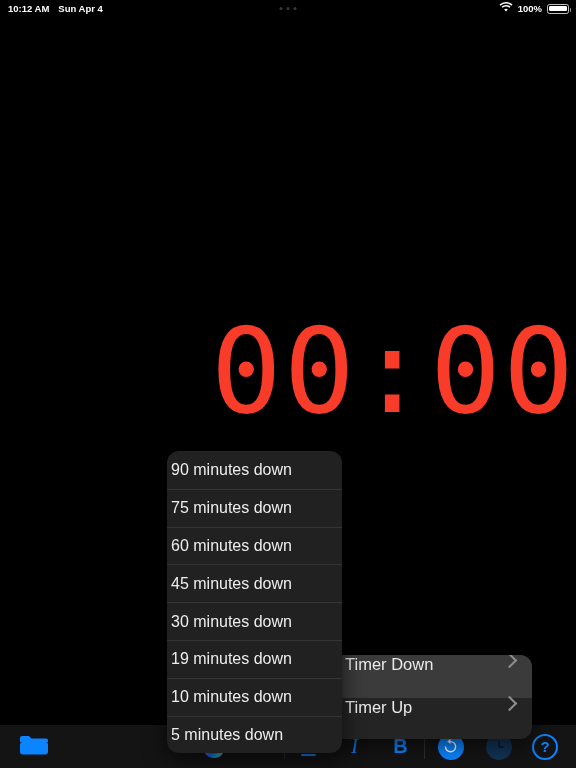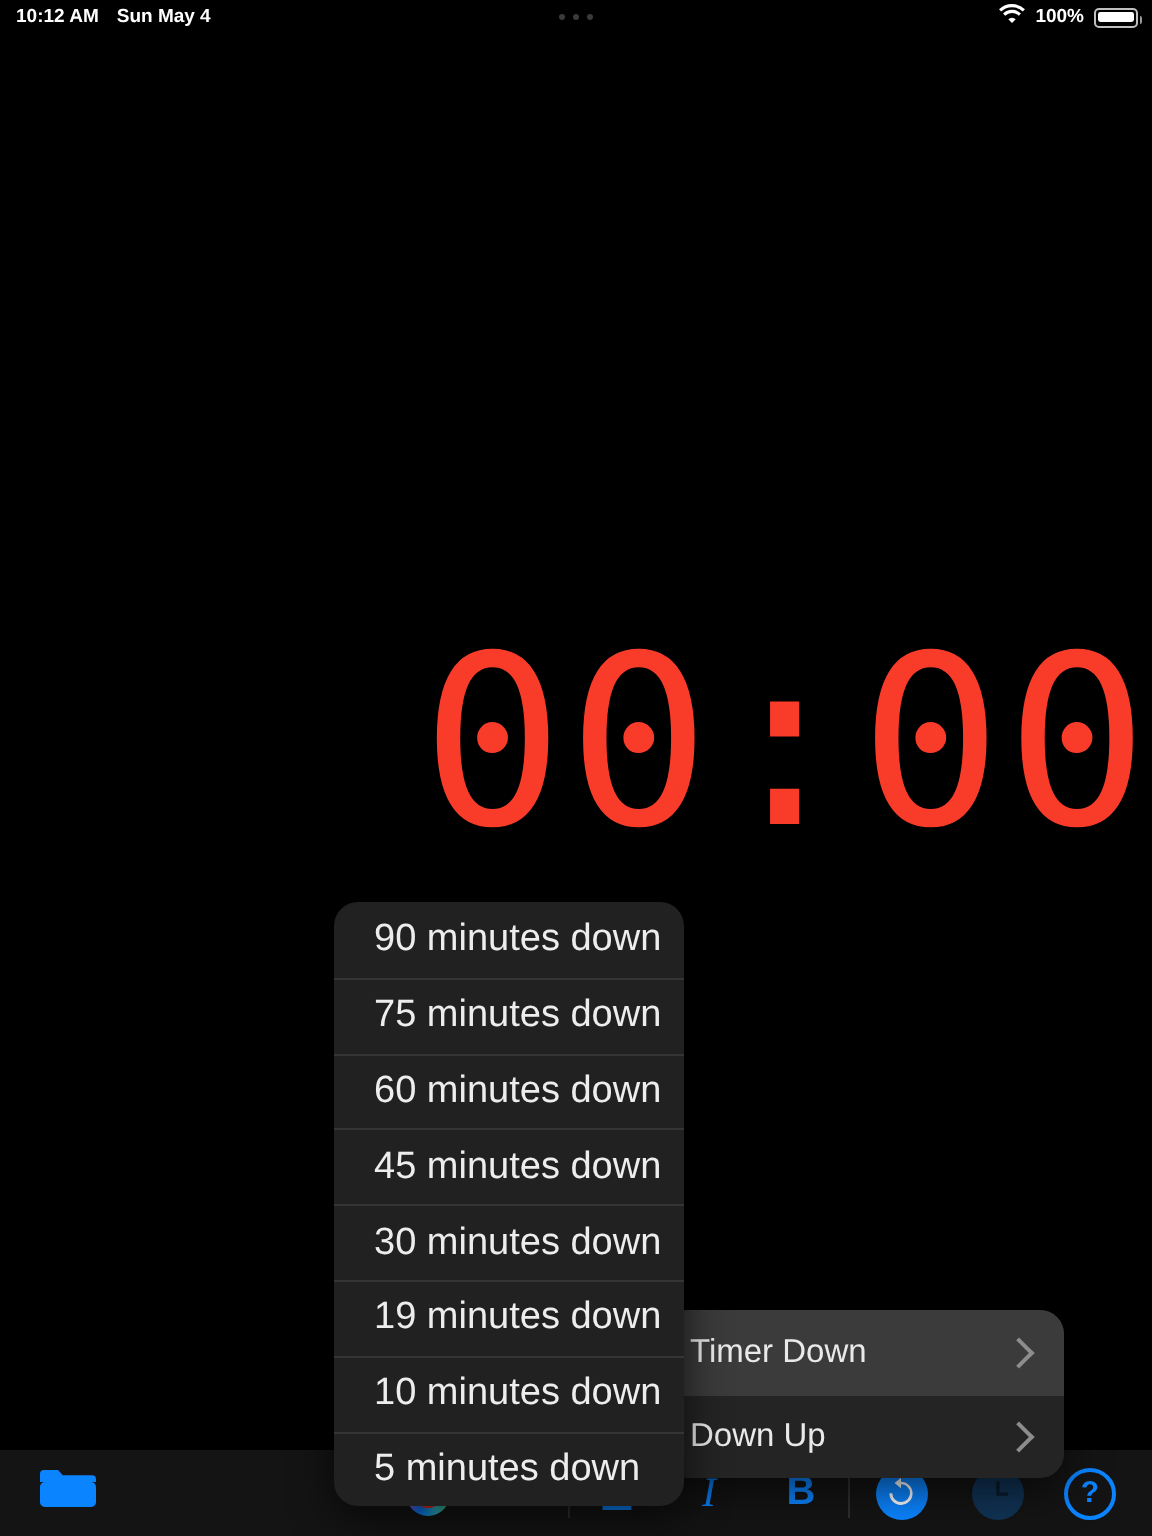--- a/index.html
+++ b/index.html
@@ -119,21 +119,21 @@
     border-radius: 12px;
     background: #242424;
     overflow: hidden;
     z-index: 20;
     box-shadow: 0 6px 22px rgba(0,0,0,0.6);
   }
   .pmenu-row {
     position: relative;
     height: 42px;
     display: flex;
-    align-items: center;
+    align-items: flex-start;
     padding: 0 14px 0 13px;
     color: #e9e9e9;
     font-size: 16.5px;
     box-sizing: border-box;
   }
   .pmenu-row.selected { background: #3b3b3b; }
   .pmenu-row + .pmenu-row { border-top: 0.5px solid rgba(255,255,255,0.10); }
   .pmenu-row .label { flex: 1; }
   .chev {
     width: 9px; height: 9px;
@@ -152,23 +152,23 @@
     border-radius: 12px;
     background: #212121;
     overflow: hidden;
     z-index: 30;
     box-shadow: 0 6px 22px rgba(0,0,0,0.65);
   }
   .smenu-row {
     height: 37.8px;
     display: flex;
     align-items: center;
-    padding-left: 20px;
+    padding-left: 4px;
     color: #ededed;
-    font-size: 19px;
+    font-size: 16px;
     box-sizing: border-box;
   }
   .smenu-row + .smenu-row { border-top: 0.5px solid rgba(255,255,255,0.09); }
 
   
   #toolbar {
     position: absolute;
     left: 0;
     bottom: 0;
     width: 576px;
@@ -224,21 +224,21 @@
   }
 </style>
 </head>
 <body>
 
 <div id="screen">
 
   <div id="status-bar">
     <div class="status-left">
       <span>10:12 AM</span>
-      <span>Sun May 4</span>
+      <span>Sun Apr 4</span>
     </div>
     <div class="status-center">
       <i></i>
       <i></i>
       <i></i>
     </div>
     <div class="status-right">
       <span>
         <svg width="14" height="11" viewBox="0 0 16 12">
           <path d="M8 10.6 5.9 8.4a3 3 0 0 1 4.2 0Z" fill="#fff"></path>
@@ -254,21 +254,21 @@
   </div>
 
   <div id="timer-display">00:00</div>
 
   <div id="parent-menu">
     <div class="pmenu-row selected">
       <span class="label">Timer Down</span>
       <span class="chev"></span>
     </div>
     <div class="pmenu-row">
-      <span class="label">Down Up</span>
+      <span class="label">Timer Up</span>
       <span class="chev"></span>
     </div>
   </div>
 
   <div id="submenu">
     <div class="smenu-row">90 minutes down</div>
     <div class="smenu-row">75 minutes down</div>
     <div class="smenu-row">60 minutes down</div>
     <div class="smenu-row">45 minutes down</div>
     <div class="smenu-row">30 minutes down</div>

